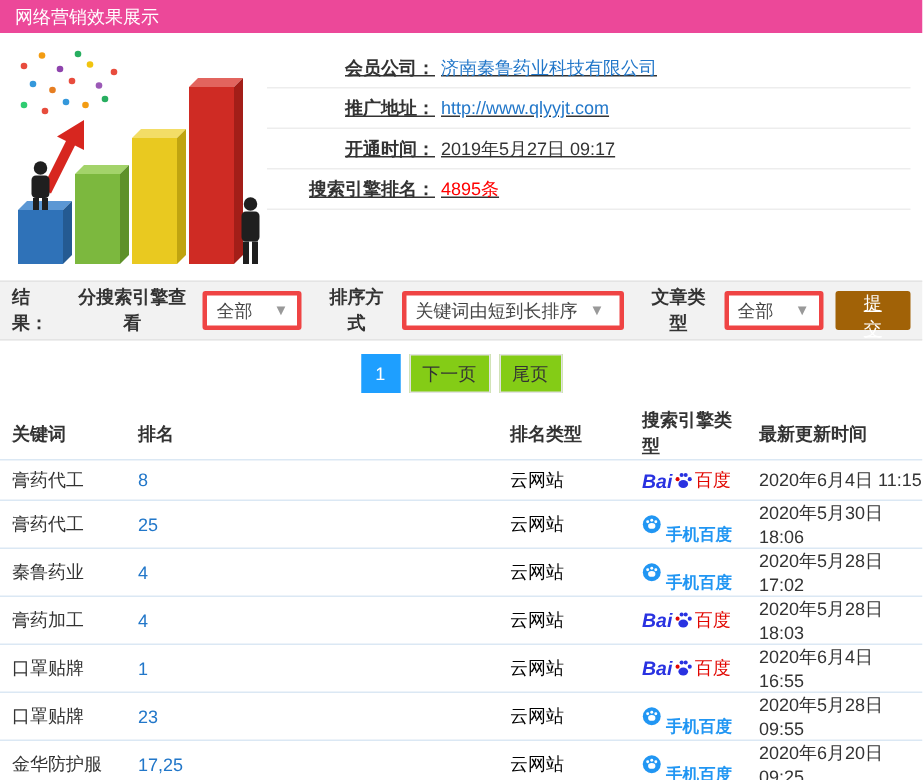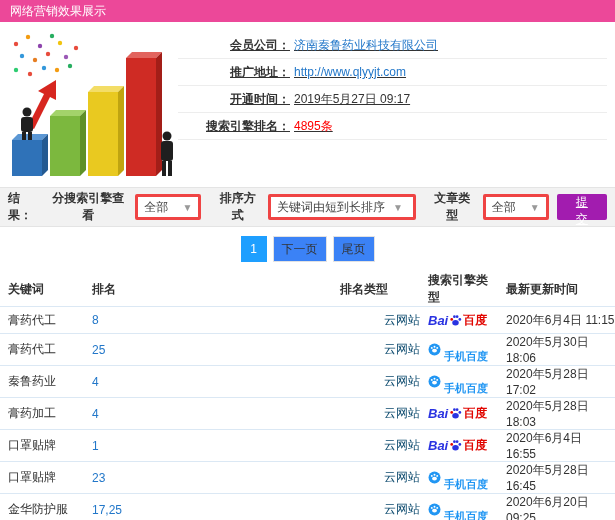--- a/index.html
+++ b/index.html
@@ -22,41 +22,41 @@
 
   
   .filter-bar { height:40px; background:#f2f2f2; border-top:1px solid #e4e4e4; border-bottom:1px solid #e4e4e4; display:flex; align-items:center; padding:12px 8px; }
   .result-label { font-weight:bold; color:#333; }
   .filter-controls { margin-left:auto; display:flex; align-items:center; gap:8px; }
   .f-label { font-weight:bold; color:#333; font-size:12px; margin-left:6px;text-align:center; }
   .select { height:26px; background:#fff; border:3px solid #ef4444; border-radius:2px; display:flex; align-items:center; padding:0 6px; font-size:12px; color:#444; cursor:pointer;text-align:right; }
   .select .caret { margin-left:8px; color:#999; font-size:10px; }
   .select.wide { min-width:148px; }
   .select.narrow { min-width:66px; justify-content:space-between; }
-  .submit-btn { height:26px; padding:0 14px; background:#a21caf; color:#fff; border:none; border-radius:2px; font-size:12px; cursor:pointer;text-decoration:underline; }
+  .submit-btn { height:26px; padding:0 14px; background:#a16207; color:#fff; border:none; border-radius:2px; font-size:12px; cursor:pointer;text-decoration:underline; }
 
   
   .pagination-wrap { padding:9px 0 10px 0; text-align:center; }
   .pagination { display:inline-flex; gap:6px; }
-  .page { display:inline-block; min-width:26px; height:26px; line-height:24px; padding:0 8px; border:1px solid #e2e2e2; background:#3b82f6; color:#333; font-size:12px; text-decoration:none; cursor:pointer; }
+  .page { display:inline-block; min-width:26px; height:26px; line-height:24px; padding:0 8px; border:1px solid #e2e2e2; background:#84cc16; color:#333; font-size:12px; text-decoration:none; cursor:pointer; }
   .page.active { background:#1e9fff; border-color:#1e9fff; color:#fff; }
 
   
   table { width:100%; border-collapse:collapse; table-layout:fixed; }
   col.c1{width:84px;} col.c2{width:248px;} col.c3{width:88px;} col.c4{width:78px;} col.c5{width:auto;}
   th { text-align:left; font-size:12px; font-weight:bold; color:#333; height:26px; padding-left:8px; }
   td { height:27px; border-top:1px solid #dbe8f4; font-size:12px; padding-left:8px; vertical-align:middle; }
-  td.type { color:#0c4a6e;text-align:right; }
+  td.type { color:#000000; }
   td.time { color:#333; }
   a.rank-link { color:#2277c9; text-decoration:none; cursor:pointer; }
 
   
   .logo-baidu { display:inline-flex; align-items:center; gap:1px; }
   .logo-baidu .bai { color:#2932e1; font-weight:bold; font-style:italic; font-size:13px; }
-  .logo-baidu .du { color:#e10601; font-weight:bold; font-size:12px; }
+  .logo-baidu .du { color:#e10601; font-weight:normal; font-size:12px; }
   .logo-mobile { display:inline-flex; align-items:center; gap:3px; }
   .logo-mobile span { color:#2196f3; font-size:11px; font-weight:bold;margin-top:13px; }
 </style>
 </head>
 <body>
 
 <div class="titlebar">
   <span>网络营销效果展示</span>
 </div>
 
@@ -281,21 +281,21 @@
       <td><span class="logo-mobile">
             <svg width="13" height="13" viewBox="0 0 24 24">
               <circle cx="12" cy="12" r="11" fill="#2196f3"></circle>
               <ellipse cx="12" cy="14" rx="4.5" ry="3.5" fill="#fff"></ellipse>
               <circle cx="7" cy="9" r="1.8" fill="#fff"></circle>
               <circle cx="12" cy="7" r="1.8" fill="#fff"></circle>
               <circle cx="17" cy="9" r="1.8" fill="#fff"></circle>
             </svg>
             <span>手机百度</span>
           </span></td>
-      <td class="time">2020年5月28日 16:45</td>
+      <td class="time">2020年5月28日 09:55</td>
     </tr>
 
     <tr>
       <td>金华防护服</td>
       <td><a class="rank-link">17,25</a></td>
       <td class="type">云网站</td>
       <td><span class="logo-mobile">
             <svg width="13" height="13" viewBox="0 0 24 24">
               <circle cx="12" cy="12" r="11" fill="#2196f3"></circle>
               <ellipse cx="12" cy="14" rx="4.5" ry="3.5" fill="#fff"></ellipse>

